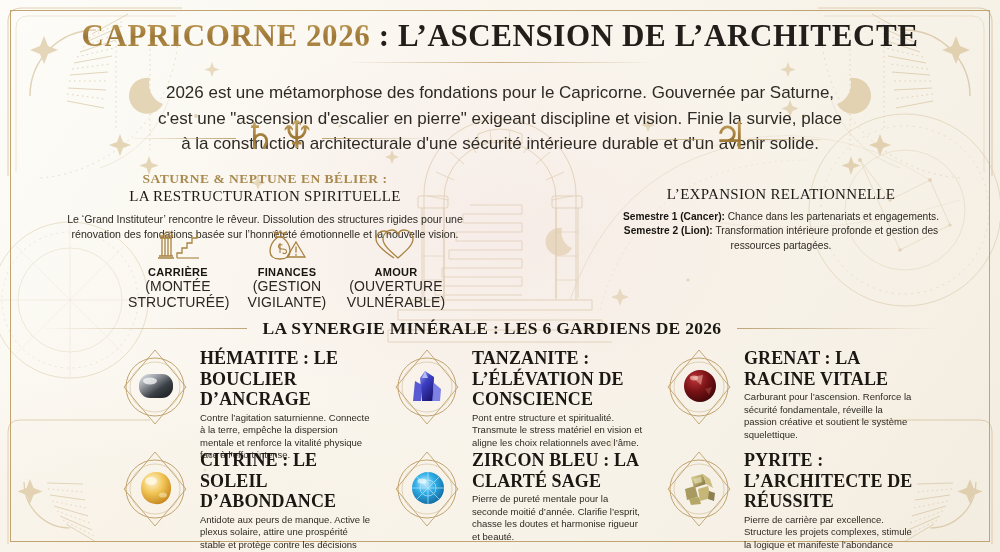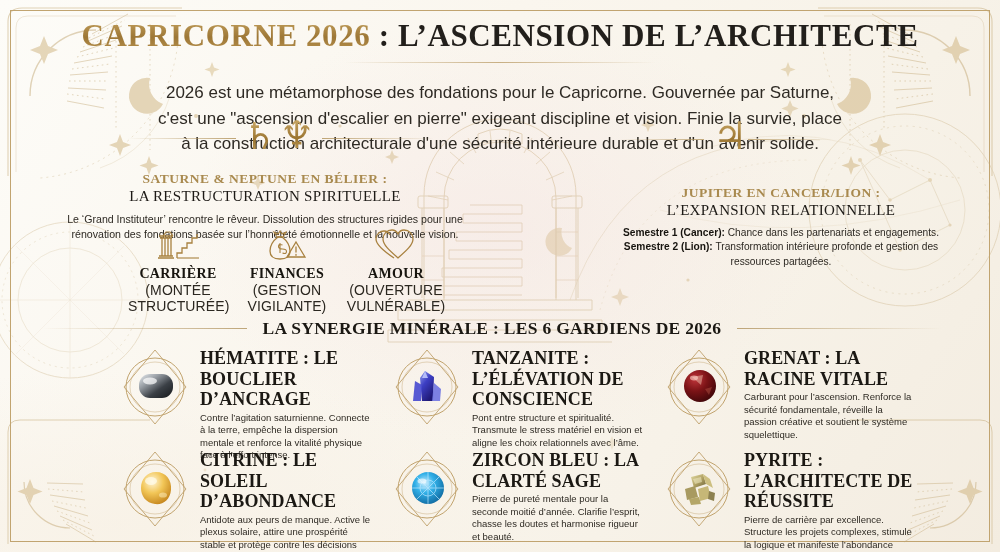--- a/index.html
+++ b/index.html
@@ -80,21 +80,21 @@
   .p-body { font-size:10.6px; line-height:1.42; color:#2d2923; margin-top:7px; }
   .p-body.compact { font-size:10.2px; line-height:1.4; }
   .p-body b { font-weight:700; color:#17140f; }
   
   .life-row {
     position:absolute; top:228px; left:128px; width:318px;
     display:flex; justify-content:space-between; align-items:flex-end;
   }
   .life { width:100px; text-align:center; }
   .life svg { display:block; margin:0 auto 4px; }
-  .life-name { font-size:14px; font-weight:700; letter-spacing:.3px; color:#18150f;font-family:Liberation Serif, serif; }
+  .life-name { font-size:11px; font-weight:700; letter-spacing:.3px; color:#18150f; }
   .life-sub  { font-size:14px; color:#2b2720; letter-spacing:.1px; }
   
   .sec { position:absolute; top:318px; left:0; right:16px;
     display:flex; align-items:center; justify-content:center; gap:16px; }
   .sec .rule { height:1px; width:206px; }
   .sec .rule.l { background:linear-gradient(90deg, rgba(176,146,92,0) 0%, rgba(176,146,92,.8) 100%); }
   .sec .rule.r { background:linear-gradient(90deg, rgba(176,146,92,.8) 0%, rgba(176,146,92,0) 100%); }
   .sec-title {
     font-family:"Liberation Serif", serif;
     font-size:17.5px; font-weight:700; color:#1b1813; letter-spacing:.3px; white-space:nowrap;
@@ -294,21 +294,20 @@
   <div class="hline" id="hl-l2"></div>
   <div class="hline" id="hl-r2"></div>
 
   <div class="panel" id="panel-left">
     <div class="p-kicker">SATURNE &amp; NEPTUNE EN BÉLIER :</div>
     <div class="p-title">LA RESTRUCTURATION SPIRITUELLE</div>
     <div class="p-body">Le ‘Grand Instituteur’ rencontre le rêveur. Dissolution des structures rigides pour une rénovation des fondations basée sur l’honnêteté émotionnelle et la nouvelle vision.</div>
   </div>
 
   <div class="panel" id="panel-right">
-    <div class="p-kicker">JUPITER EN CANCER/LION :</div>
     <div class="p-title">L’EXPANSION RELATIONNELLE</div>
     <div class="p-body compact">
       <b>Semestre 1 (Cancer):</b><span> Chance dans les partenariats et engagements.</span>
       <b>Semestre 2 (Lion):</b><span> Transformation intérieure profonde et gestion des ressources partagées.</span>
     </div>
   </div>
 
   <div class="life-row">
 
     <div class="life">

